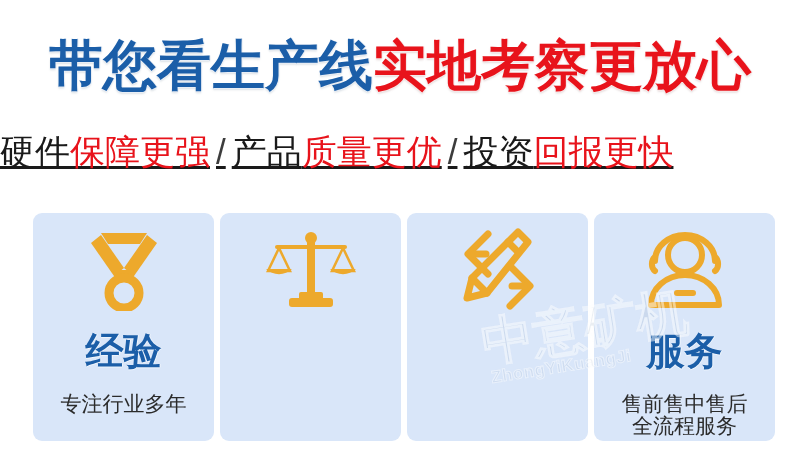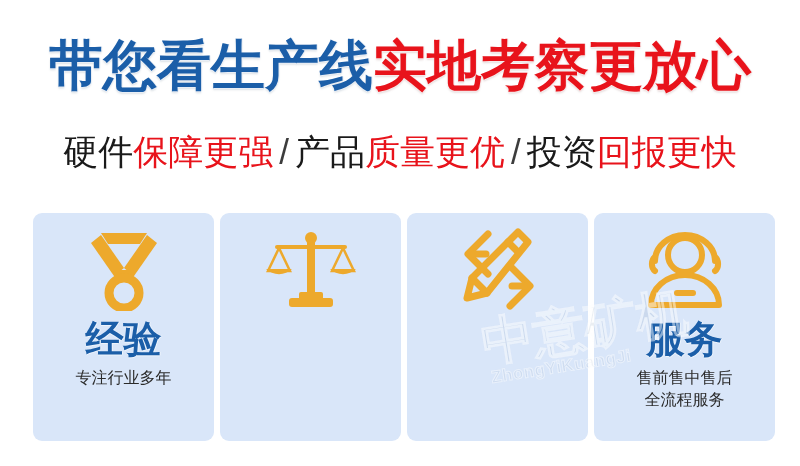--- a/index.html
+++ b/index.html
@@ -44,25 +44,26 @@
     color: #e8131b;
     text-shadow: 0 1px 0 #f6e9e9, 1px 0 0 #f6e9e9, 0 2px 2px rgba(200,180,180,.45);
   }
 
   
   .subtitle {
     position: absolute;
     top: 131px;
     left: 0;
     width: 800px;
-    text-align: center;
+    text-align: left;
     font-size: 35px;
     line-height: 42px;
     white-space: nowrap;
     color: #1a1a1a;
+    text-decoration: underline;
   }
   .subtitle .s-dark { color: #1a1a1a; }
   .subtitle .s-red  { color: #e8131b; }
   .subtitle .s-sep  { color: #3c3c3c; padding: 0 6px; font-weight: normal; }
 
   
   .cards {
     position: absolute;
     top: 213px;
     left: 33px;
@@ -86,32 +87,32 @@
     width: 104px;
     height: 86px;
     margin-top: 14px;
     display: flex;
     align-items: center;
     justify-content: center;
   }
   .card-icon svg { display: block; }
 
   .card-title {
-    margin-top: 4px;
+    margin-top: 16px;
     font-size: 38px;
     line-height: 44px;
     font-weight: bold;
     color: #1b5ea8;
     text-shadow: 0 1px 0 #eef4fc, 1px 0 0 #eef4fc;
     white-space: nowrap;
   }
 
   .card-desc {
-    margin-top: 6px;
-    font-size: 16px;
+    margin-top: 20px;
+    font-size: 21px;
     line-height: 22px;
     color: #2b2b2b;
     text-align: center;
     white-space: pre-line;
   }
 
   
   .watermark {
     position: absolute;
     left: 455px;

